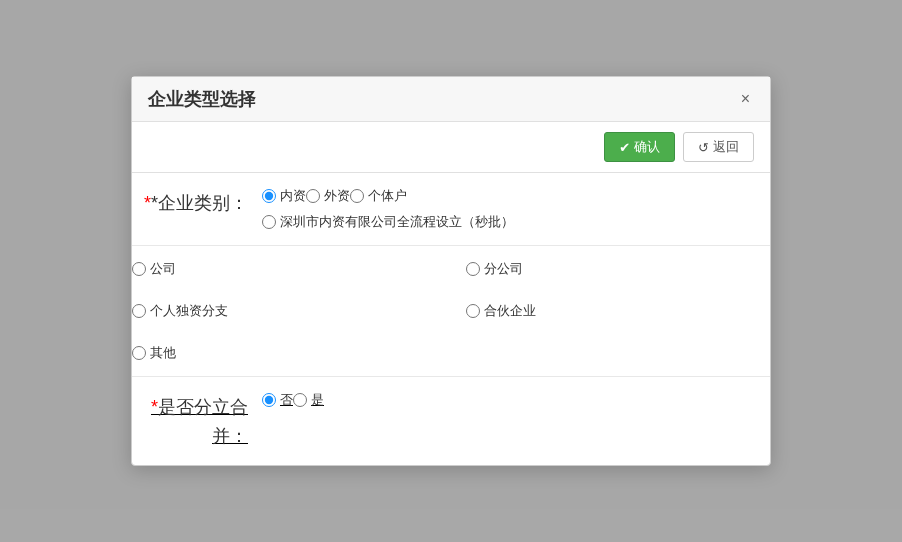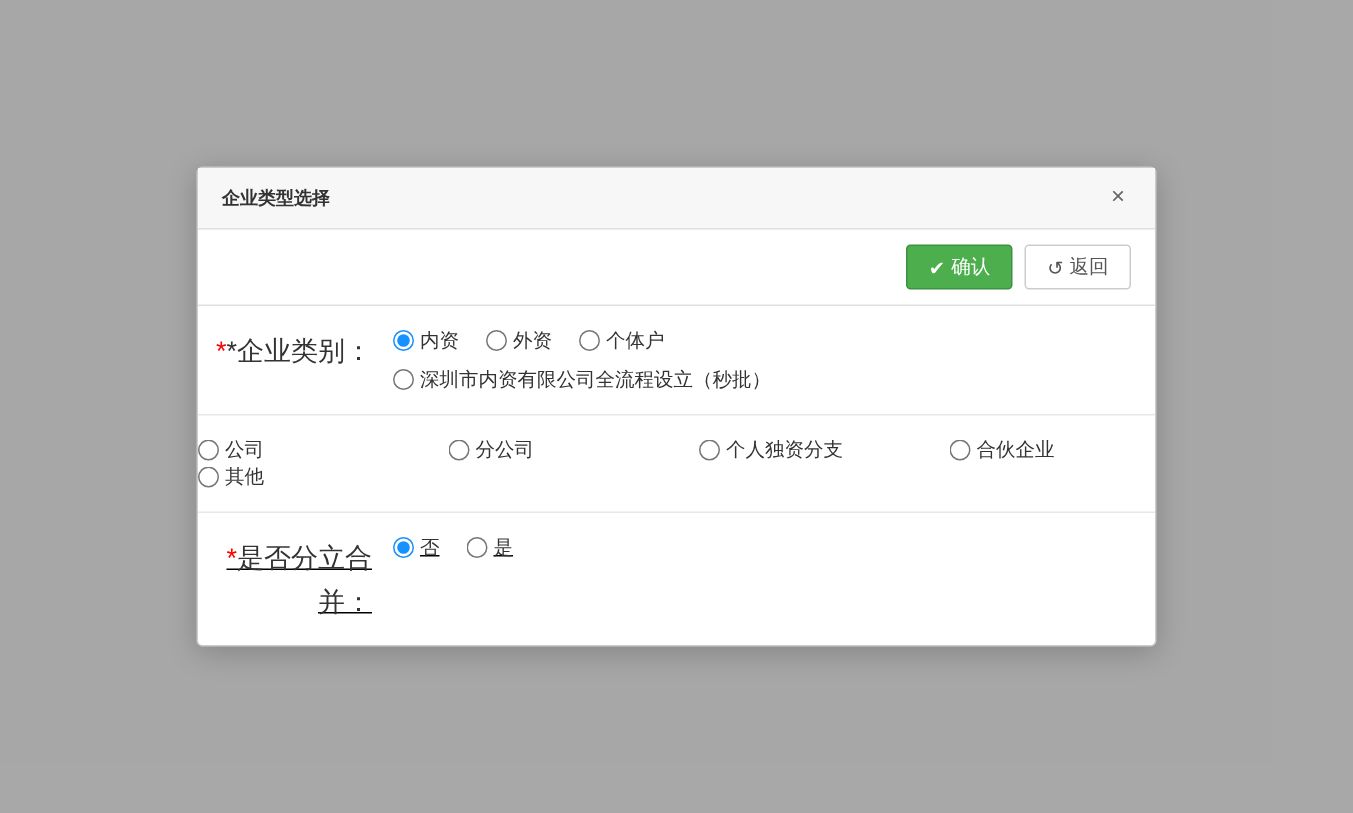--- a/index.html
+++ b/index.html
@@ -31,21 +31,21 @@
     }
     .dialog-header {
       display: flex;
       align-items: center;
       justify-content: space-between;
       padding: 10px 16px;
       border-bottom: 1px solid #e0e0e0;
       background: #f7f7f7;
     }
     .dialog-title {
-      font-size: 12px;
+      font-size: 18px;
       font-weight: bold;
       color: #333;
     }
     .close-btn {
       cursor: pointer;
       font-size: 16px;
       color: #666;
       background: none;
       border: none;
       line-height: 1;
@@ -107,21 +107,20 @@
     }
     .form-content {
       flex: 1;
       display: flex;
       flex-direction: column;
       gap: 8px;
     }
     .radio-row {
       display: flex;
       align-items: center;
-      gap: 18px;
       flex-wrap: wrap;
     }
     .radio-item {
       display: flex;
       align-items: center;
       gap: 4px;
       cursor: pointer;
       font-size: 13px;
       color: #333;
     }
@@ -129,22 +128,22 @@
       accent-color: #1890ff;
       width: 14px;
       height: 14px;
       cursor: pointer;
     }
     .radio-item input[type="radio"]:checked {
       accent-color: #1890ff;
     }
     .grid-2col {
       display: grid;
-      grid-template-columns: 1fr 1fr 1fr 1fr;
-      gap: 0 30px;
+      grid-template-columns: 1fr 1fr;
+      gap: 24px 30px;
     }
   </style>
 </head>
 <body>
 
 <div class="dialog-overlay">
   <div class="dialog">
 
     <div class="dialog-header">
       <span class="dialog-title">企业类型选择</span>

